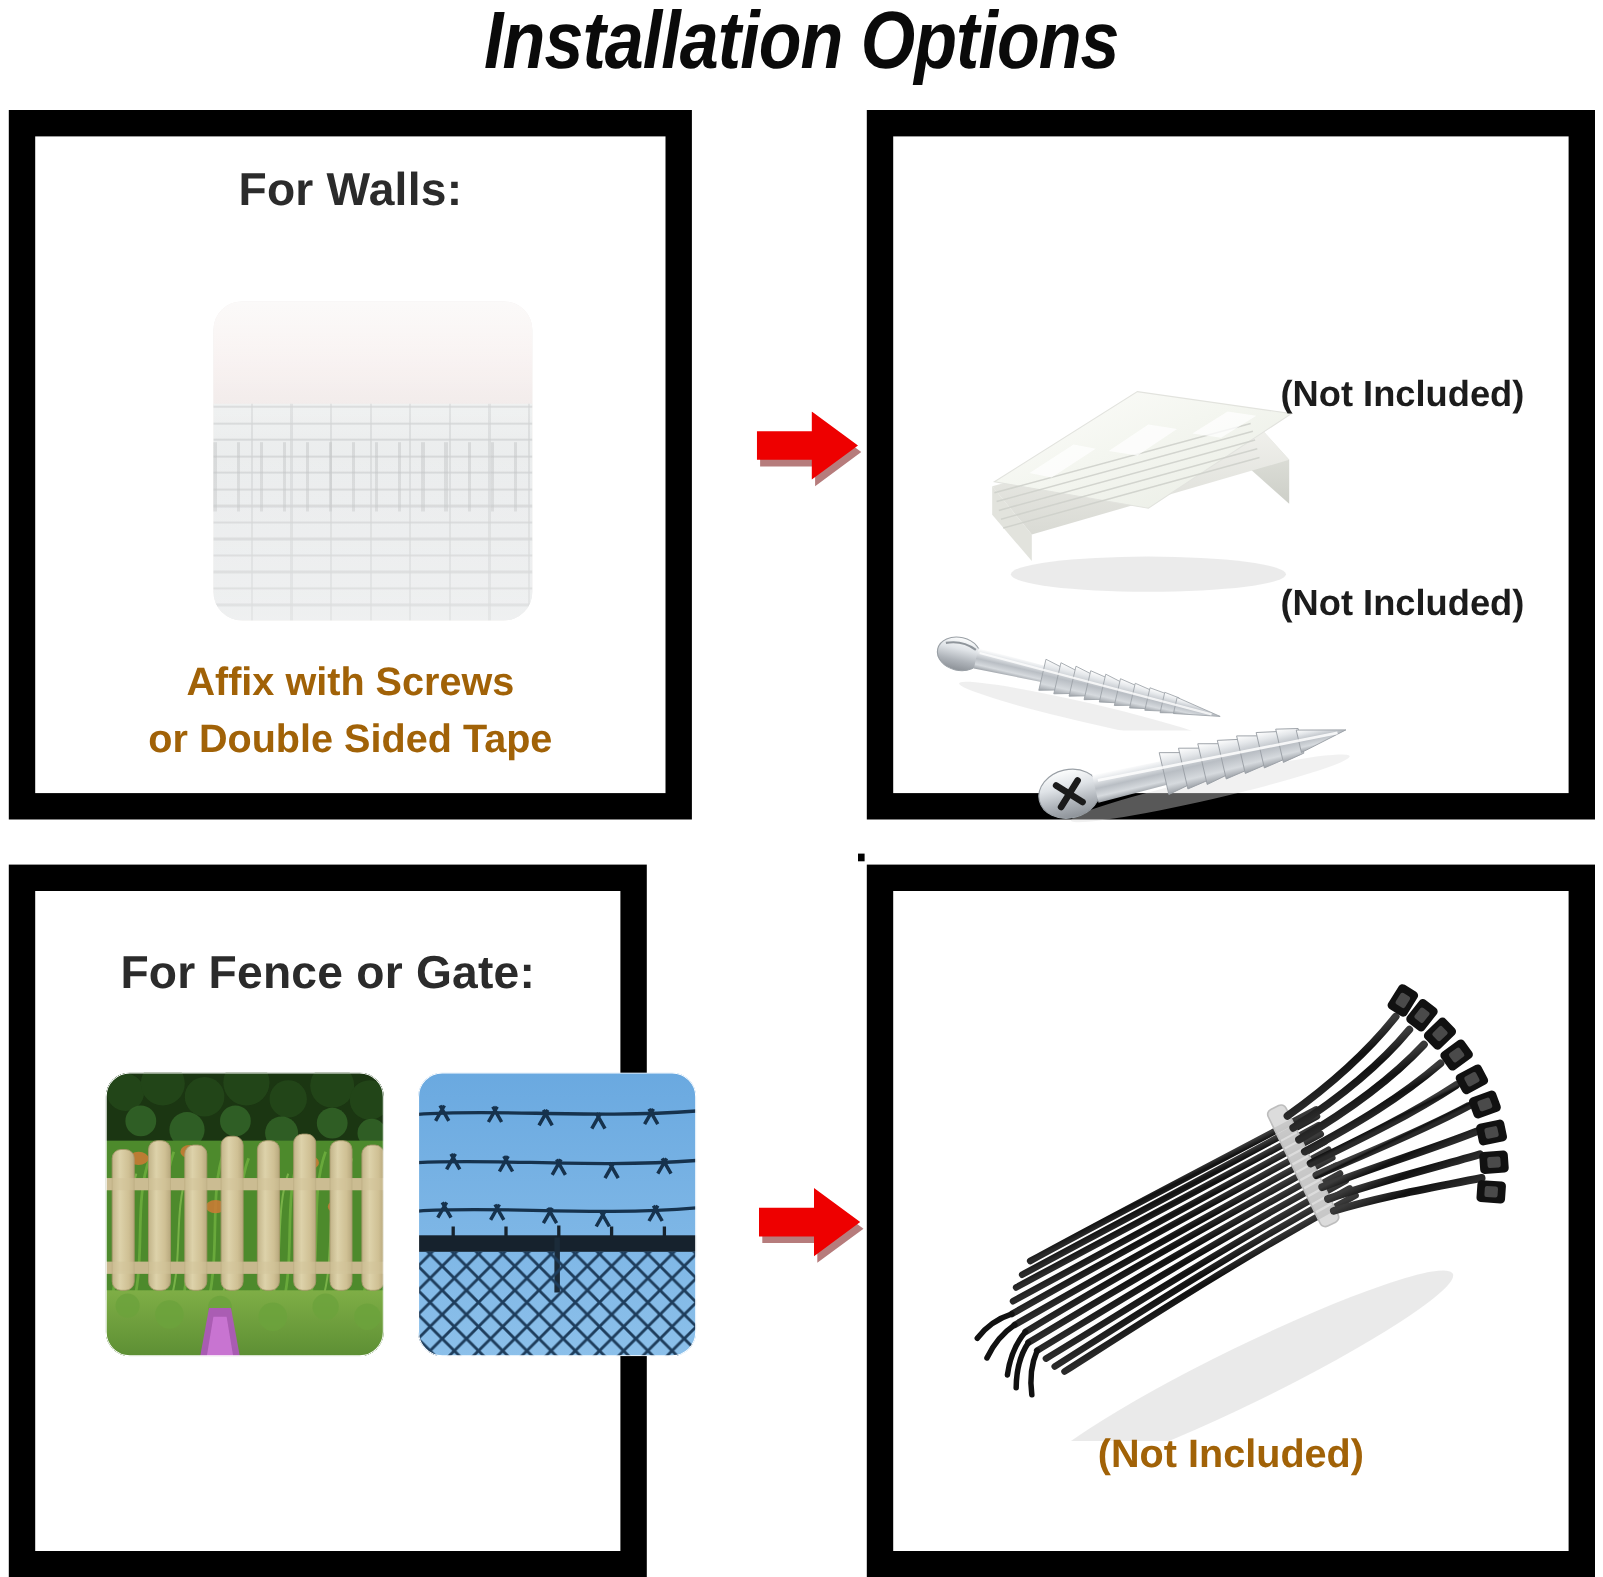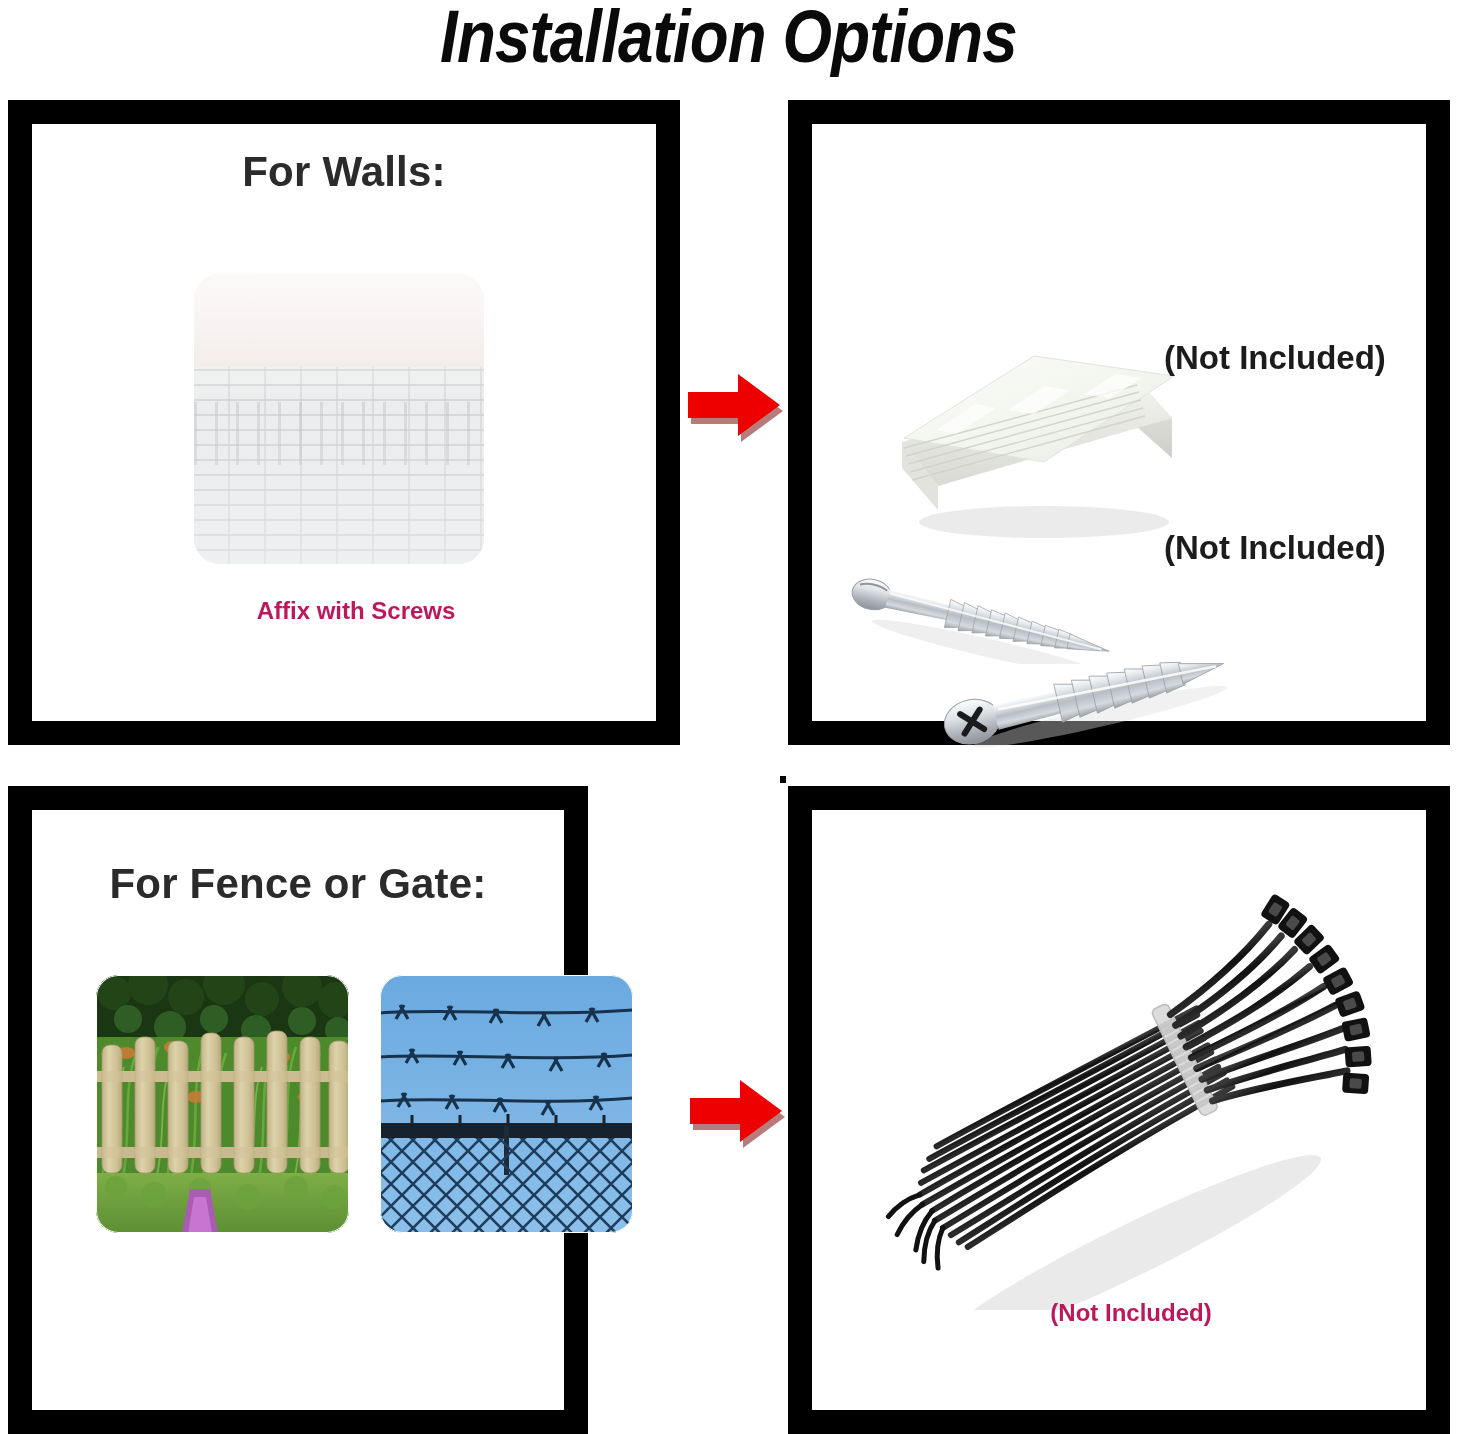--- a/index.html
+++ b/index.html
@@ -28,41 +28,41 @@
     white-space:nowrap;
   }
 
   
   .panel{
     position:absolute;
     background:#ffffff;
     border:24px solid #000000;
     box-sizing:border-box;
   }
-  #panel-walls       { left:8px;   top:100px;  width:672px; height:645px; }
+  #panel-walls       { left:8px;   top:100px;  width:621px; height:645px; }
   #panel-wall-hw     { left:788px; top:100px;  width:662px; height:645px; }
   #panel-fence       { left:8px;   top:786px;  width:580px; height:648px; }
   #panel-fence-hw    { left:788px; top:786px;  width:662px; height:648px; }
 
   .panel-inner{position:relative;width:100%;height:100%;}
 
   
   .panel-heading{
     position:absolute; left:0; width:100%;
     text-align:center;
     font-size:42px; font-weight:bold;
     color:#2b2b2b;
     letter-spacing:.2px;
     white-space:nowrap;
   }
   .caption{
-    position:absolute; left:12px; width:100%;
+    position:absolute; left:0; width:100%;
     text-align:center;
-    font-size:24px; font-weight:bold;
-    color:#be185d;
+    font-size:36px; font-weight:bold;
+    color:#a16207;
     line-height:1.42;
     white-space:nowrap;
   }
   .note{
     position:absolute;
     font-size:33px; font-weight:bold;
     color:#1c1c1c;
     white-space:nowrap;
   }
 
@@ -158,20 +158,21 @@
 
     <div id="wall-photo">
       <div class="wall-top"></div>
       <div class="wall-bot"></div>
       <div class="bricks"></div>
       <div class="bricks2"></div>
       <div class="sheen"></div>
     </div>
 
     <div class="caption" style="top:470px;">Affix with Screws</div>
+    <div class="caption" style="top:522px;">or Double Sided Tape</div>
   </div>
 </div>
 
 <div class="arrow" style="left:688px;top:374px;">
   <svg viewBox="0 0 96 72" xmlns="http://www.w3.org/2000/svg">
     <g transform="translate(3,4)">
       <path d="M0 20 L50 20 L50 2 L92 33 L50 64 L50 46 L0 46 Z" fill="#7a1010" opacity=".55"></path>
     </g>
     <path d="M0 18 L50 18 L50 0 L92 31 L50 62 L50 44 L0 44 Z" fill="#ee0000"></path>
   </svg>

